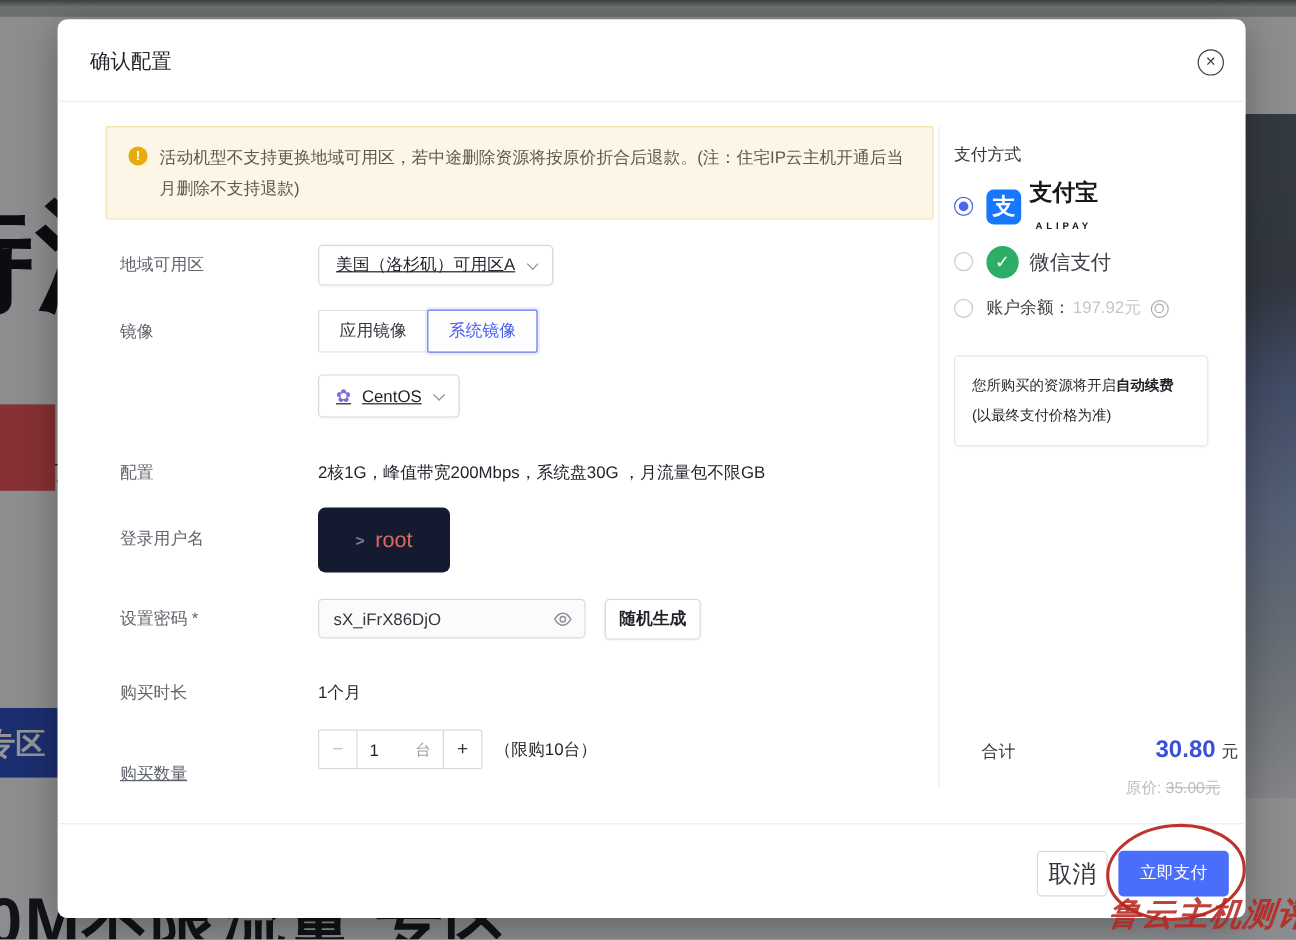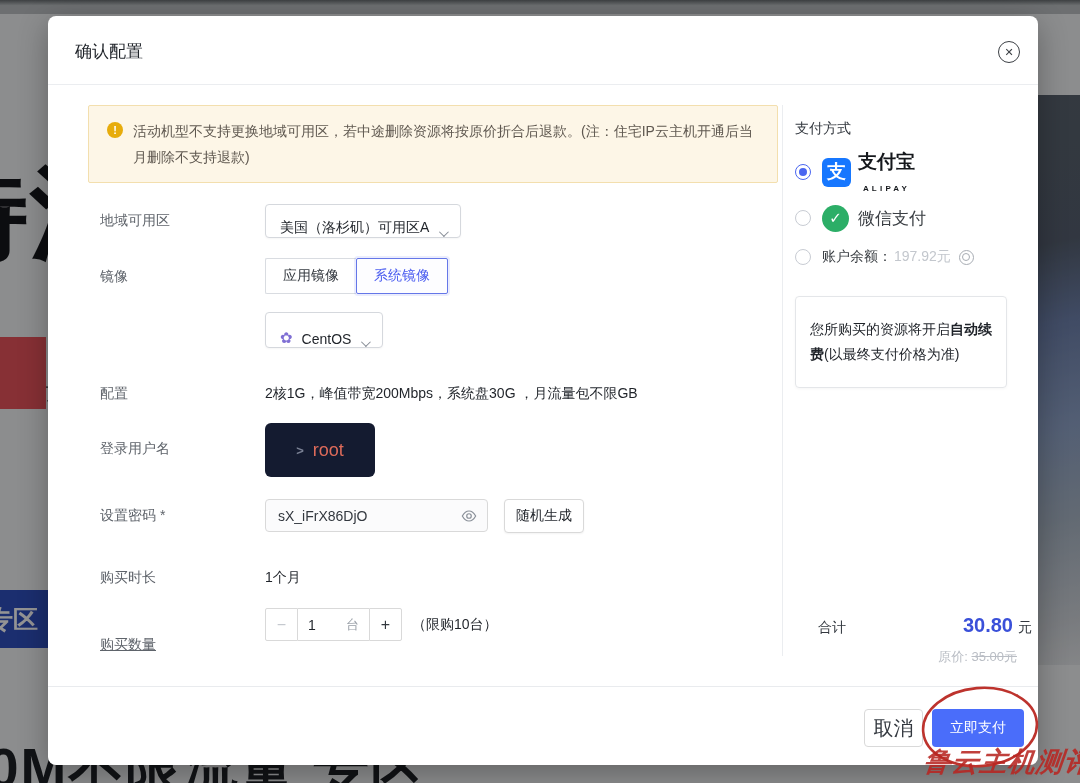--- a/index.html
+++ b/index.html
@@ -40,22 +40,22 @@
           font-size:14px; line-height:26px; color:#5f5850; }
   .warn-icon { position:absolute; left:18px; top:16px; width:16px; height:16px; border-radius:50%;
                background:#e7ac0c; color:#fff; font-size:11px; font-weight:bold;
                display:flex; align-items:center; justify-content:center; }
 
   
   .flabel { position:absolute; left:52px; font-size:14px; color:#5f646b; }
   .chev { display:inline-block; width:7px; height:7px; border-right:1.6px solid #878d96;
           border-bottom:1.6px solid #878d96; transform:rotate(45deg) translateY(-2px); margin-left:10px; }
   .selectbox { position:absolute; height:34px; border:1px solid #d5d8dd; border-radius:4px; background:#fff;
-               display:flex; align-items:flex-end; padding:0 14px; font-size:14px; color:#1f2329;
-               box-shadow:0 1px 2px rgba(0,0,0,.04); cursor:pointer; white-space:nowrap; }
+               display:flex; align-items:center; padding:0 14px; font-size:14px; color:#1f2329;
+               box-shadow:0 1px 2px rgba(0,0,0,.04); cursor:pointer; white-space:nowrap;text-decoration:underline; }
   .tabs { position:absolute; left:217px; top:242px; display:flex; cursor:pointer; }
   .tab { height:36px; padding:0 17px; display:flex; align-items:center; font-size:14px;
          border:1px solid #d9dce1; color:#33383f; background:#fff; }
   .tab.first { border-radius:2px 0 0 2px; border-right:none; }
   .tab.active { border:1px solid #6577e8; color:#4a5cf0; background:#fdfdff;
                 box-shadow:0 0 0 2px rgba(90,108,240,.12); border-radius:2px; }
   .os-icon { color:#7f6fd4; font-size:15px; margin-right:9px; }
   .plainval { position:absolute; font-size:14px; color:#1f2329; white-space:nowrap; }
 
   .rootbox { position:absolute; left:217px; top:407px; width:110px; height:54px; background:#141b30;
@@ -63,21 +63,21 @@
   .rootbox .prompt { color:#7a8194; font-size:13px; font-weight:bold; }
   .rootbox .user { color:#de6b5a; font-size:18px; }
 
   .pwd-input { position:absolute; left:217px; top:483px; width:223px; height:33px; background:#fbfbfc;
                border:1px solid #d9d9d9; border-radius:4px; display:flex; align-items:center;
                padding:0 10px 0 12px; font-size:14px; color:#33383f; }
   .pwd-input .val { flex:1; }
   .eye { width:16px; height:16px; cursor:pointer; }
   .btn-light { position:absolute; height:34px; background:#fff; border:1px solid #d9d9d9; border-radius:4px;
                font-size:14px; color:#1f2329; display:flex; align-items:center; justify-content:center;
-               cursor:pointer; box-shadow:0 1px 2px rgba(0,0,0,.05); }
+               cursor:pointer; box-shadow:0 1px 2px rgba(0,0,0,.05);font-weight:bold; }
 
   .stepper { position:absolute; left:217px; top:592px; display:flex; height:33px; }
   .step-btn { width:33px; border:1px solid #d9d9d9; background:#fff; display:flex; align-items:center;
               justify-content:center; font-size:16px; color:#33383f; cursor:pointer; }
   .step-btn.minus { border-radius:2px 0 0 2px; color:#c3c7cd; }
   .step-btn.plus { border-radius:0 2px 2px 0; }
   .step-val { width:71px; border-top:1px solid #d9d9d9; border-bottom:1px solid #d9d9d9;
               display:flex; align-items:center; padding:0 10px; }
   .step-val .num { flex:1; font-size:14px; color:#1f2329; }
   .step-val .unit { font-size:13px; color:#9aa0a8; }
@@ -99,23 +99,23 @@
   .ali-text .en { font-size:8px; letter-spacing:3.2px; color:#15181c; margin-top:14px; font-weight:bold;text-align:center; }
   .wx-logo { width:27px; height:27px; border-radius:50%; background:#2cae67; color:#fff; font-size:15px;
              font-weight:bold; display:flex; align-items:center; justify-content:center; margin-right:9px; flex:none; }
   .wx-name { font-size:17px; color:#3c4045; }
   .bal-label { font-size:14px; color:#3c4045; }
   .bal-amt { font-size:14px; color:#c3c7cd; margin-left:2px; }
   .refresh { width:15px; height:15px; border:1.4px solid #a7acb3; border-radius:50%; margin-left:8px;
              display:flex; align-items:center; justify-content:center; cursor:pointer; }
   .refresh::before { content:""; width:6px; height:6px; border:1.4px solid #a7acb3; border-radius:50%; }
 
-  .notebox { position:absolute; left:747px; top:280px; width:212px; padding:20px 14px;
+  .notebox { position:absolute; left:747px; top:280px; width:212px; padding:12px 14px;
              border:1px solid #e4e6e9; border-radius:4px; box-shadow:0 1px 3px rgba(0,0,0,.04);
-             font-size:14px; line-height:25px; color:#1f2329; }
+             font-size:12px; line-height:25px; color:#1f2329; }
   .notebox b { font-weight:bold; }
 
   .total-row { position:absolute; left:755px; top:598px; width:214px; display:flex; align-items:baseline;margin-left:15px; }
   .total-label { font-size:14px; color:#33383f; flex:1; }
   .total-amt { font-size:20px; font-weight:bold; color:#3a50d9; }
   .total-cur { font-size:14px; color:#33383f; margin-left:5px; }
   .orig-row { position:absolute; left:755px; top:632px; width:214px; text-align:right;
               font-size:13px; color:#b9bdc4; }
   .orig-row .strike { text-decoration:line-through; }
 

